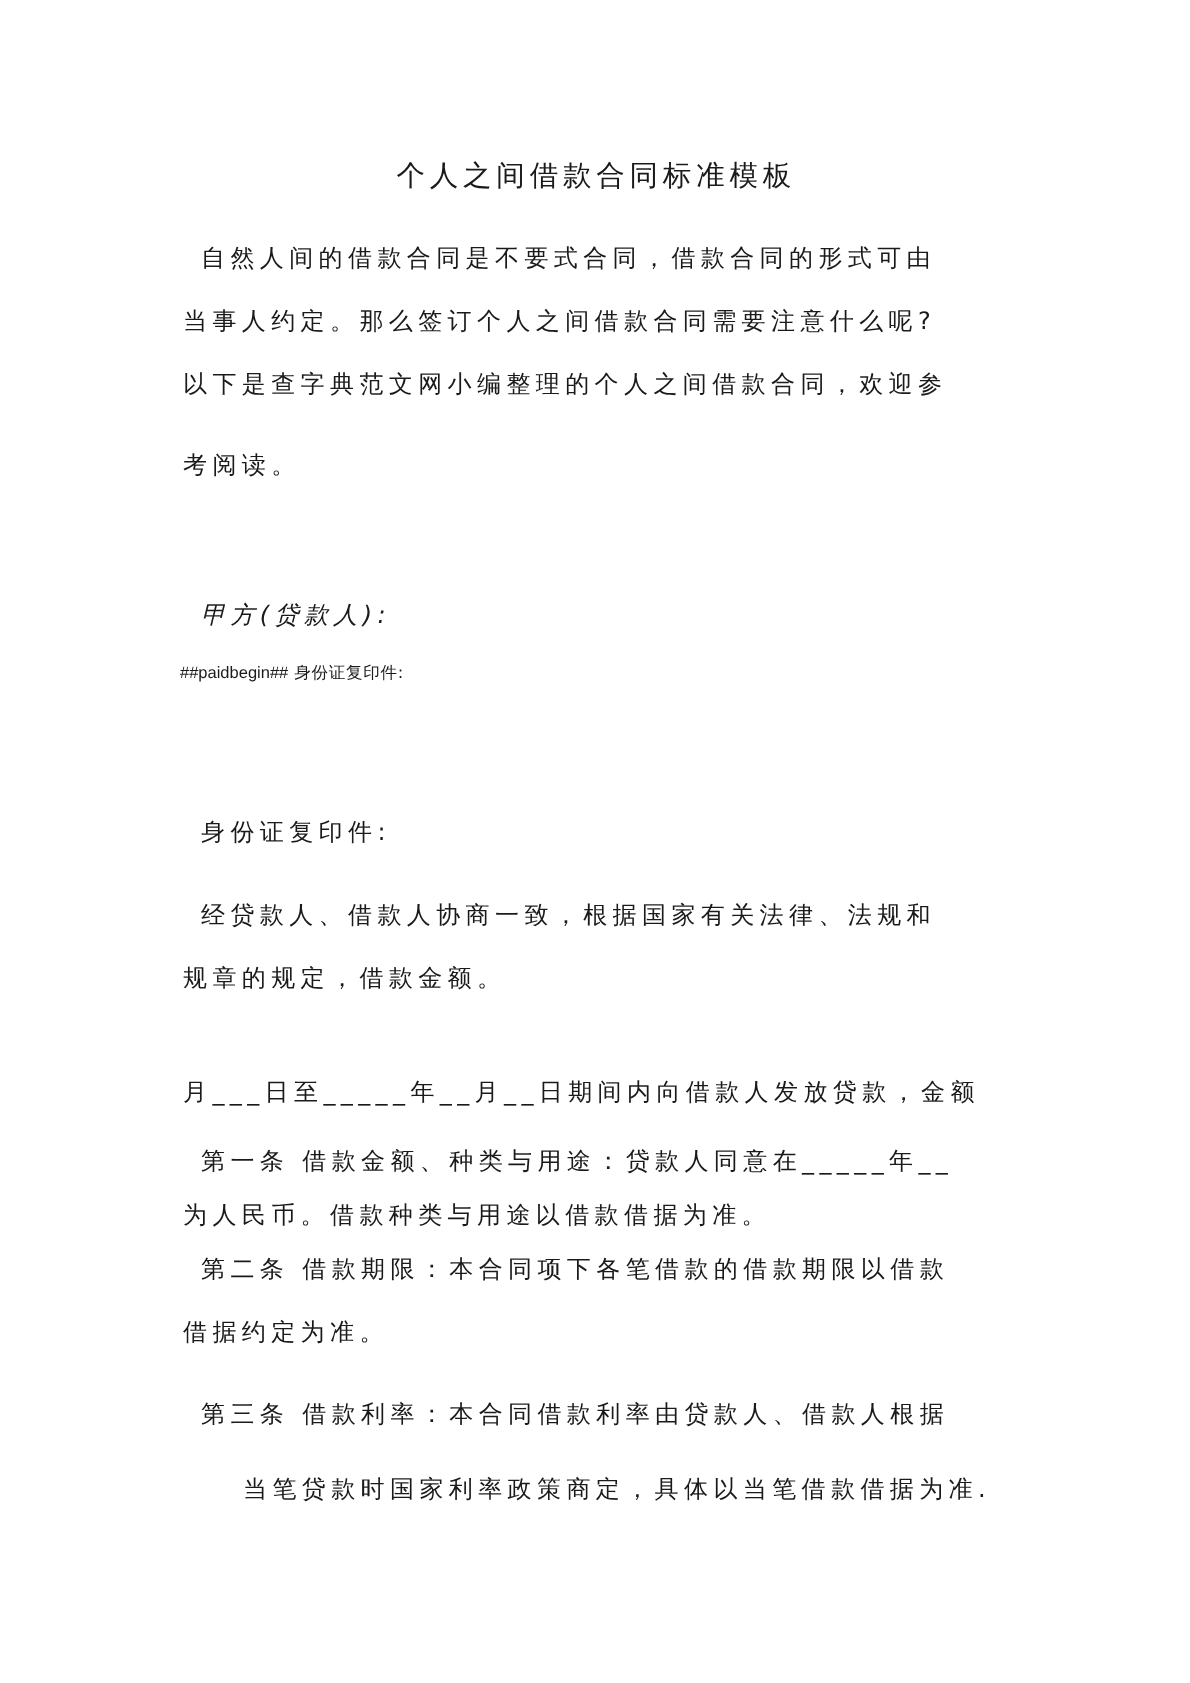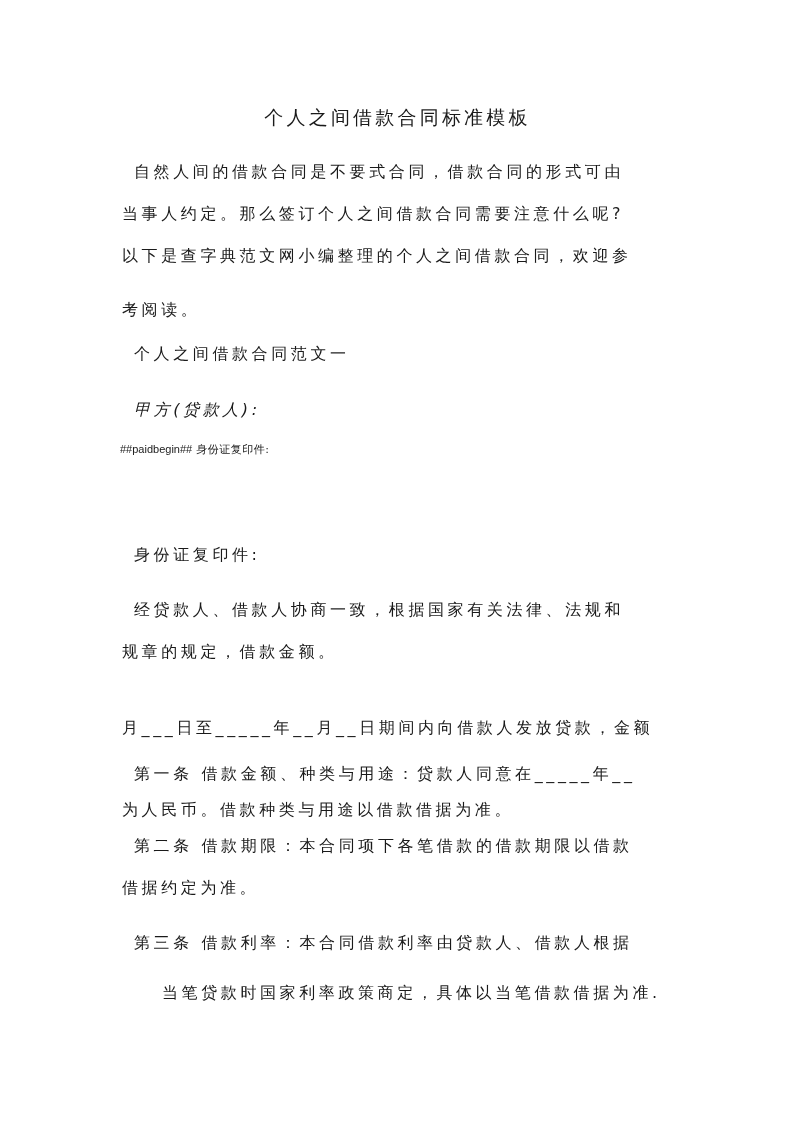--- a/index.html
+++ b/index.html
@@ -68,21 +68,20 @@
 
   <div class="title">个人之间借款合同标准模板</div>
 
   <div>
     <div class="line indent" style="top:158px;">自然人间的借款合同是不要式合同，借款合同的形式可由</div>
     <div class="line" style="top:200px;">当事人约定。那么签订个人之间借款合同需要注意什么呢?</div>
     <div class="line" style="top:242px;">以下是查字典范文网小编整理的个人之间借款合同，欢迎参</div>
     <div class="line" style="top:284px;margin-top:12px;">考阅读。</div>
   </div>
 
-  <div class="line indent" style="top:340px;">个人之间借款合同范文一</div>
 
   <div class="line indent" style="top:396px;font-style:italic;">甲方(贷款人):</div>
 
   <div class="marker">
     <span>##paidbegin##</span><span class="cn">身份证复印件:</span>
   </div>
 
 
   <div class="line indent" style="top:541px;">身份证复印件:</div>
 

